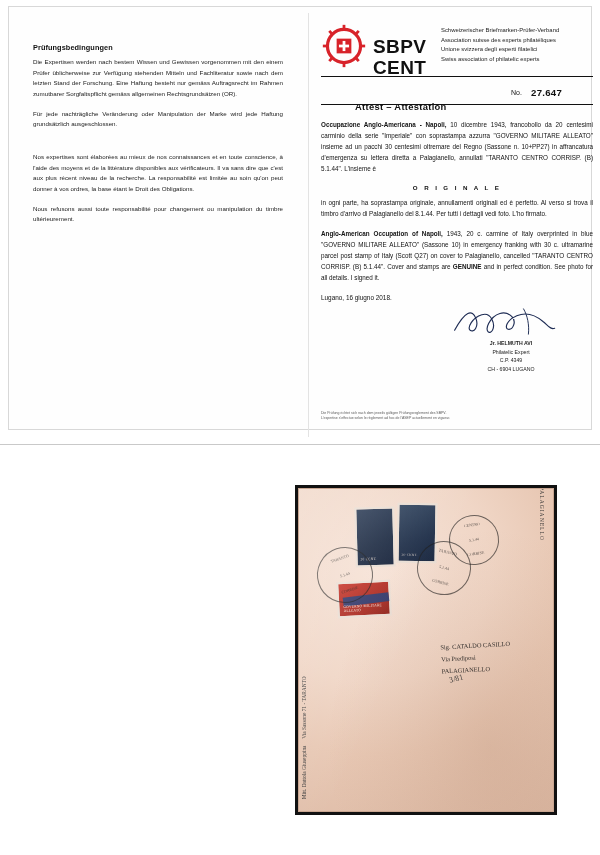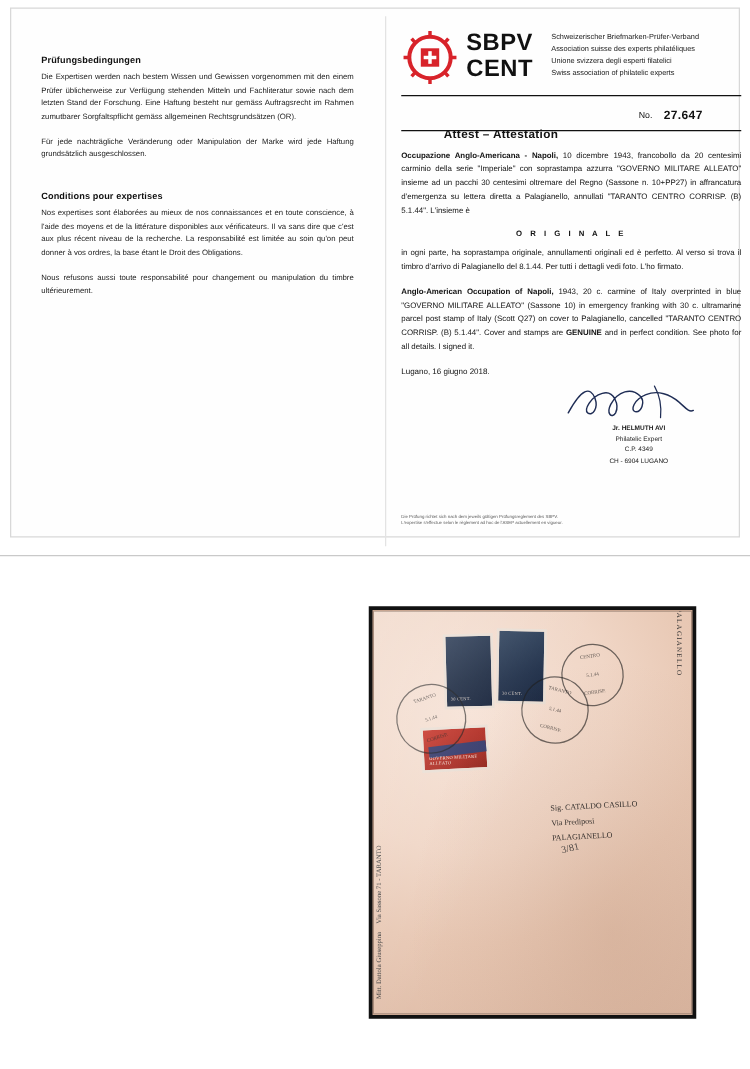--- a/index.html
+++ b/index.html
@@ -75,21 +75,21 @@
     position: relative;
     height: 52px;
   }
   .logo-mark {
     position: absolute;
     left: 0; top: 2px;
     width: 46px; height: 46px;
   }
   .sbpv-text {
     position: absolute;
-    left: 52px; top: 4px;
+    left: 52px; top: 16px;
     font-size: 19px;
     font-weight: bold;
     letter-spacing: 0.4px;
     line-height: 1.08;
     color: #111;
   }
   .assoc-lines {
     position: absolute;
     left: 120px; top: 5px;
     font-size: 5.9px;
@@ -351,21 +351,20 @@
 
 <div class="certificate">
   <div class="cert-inner">
     <div class="center-fold"></div>
 
     <div class="left-col">
       <div class="lc-head">Prüfungsbedingungen</div>
       <div class="lc-para">Die Expertisen werden nach bestem Wissen und Gewissen vorgenommen mit den einem Prüfer üblicherweise zur Verfügung stehenden Mitteln und Fachliteratur sowie nach dem letzten Stand der Forschung. Eine Haftung besteht nur gemäss Auftragsrecht im Rahmen zumutbarer Sorgfaltspflicht gemäss allgemeinen Rechtsgrundsätzen (OR).</div>
       <div class="lc-para">Für jede nachträgliche Veränderung oder Manipulation der Marke wird jede Haftung grundsätzlich ausgeschlossen.</div>
       <div class="lc-gap"></div>
-      <div class="lc-head">Conditions pour expertises</div>
       <div class="lc-para">Nos expertises sont élaborées au mieux de nos connaissances et en toute conscience, à l'aide des moyens et de la littérature disponibles aux vérificateurs. Il va sans dire que c'est aux plus récent niveau de la recherche. La responsabilité est limitée au soin qu'on peut donner à vos ordres, la base étant le Droit des Obligations.</div>
       <div class="lc-para">Nous refusons aussi toute responsabilité pour changement ou manipulation du timbre ultérieurement.</div>
     </div>
 
     <div class="right-col">
 
       <div class="logo-row">
         <svg class="logo-mark" viewBox="0 0 100 100">
           <g fill="none" stroke="#d8232a" stroke-width="7">
             <circle cx="50" cy="50" r="36"></circle>

